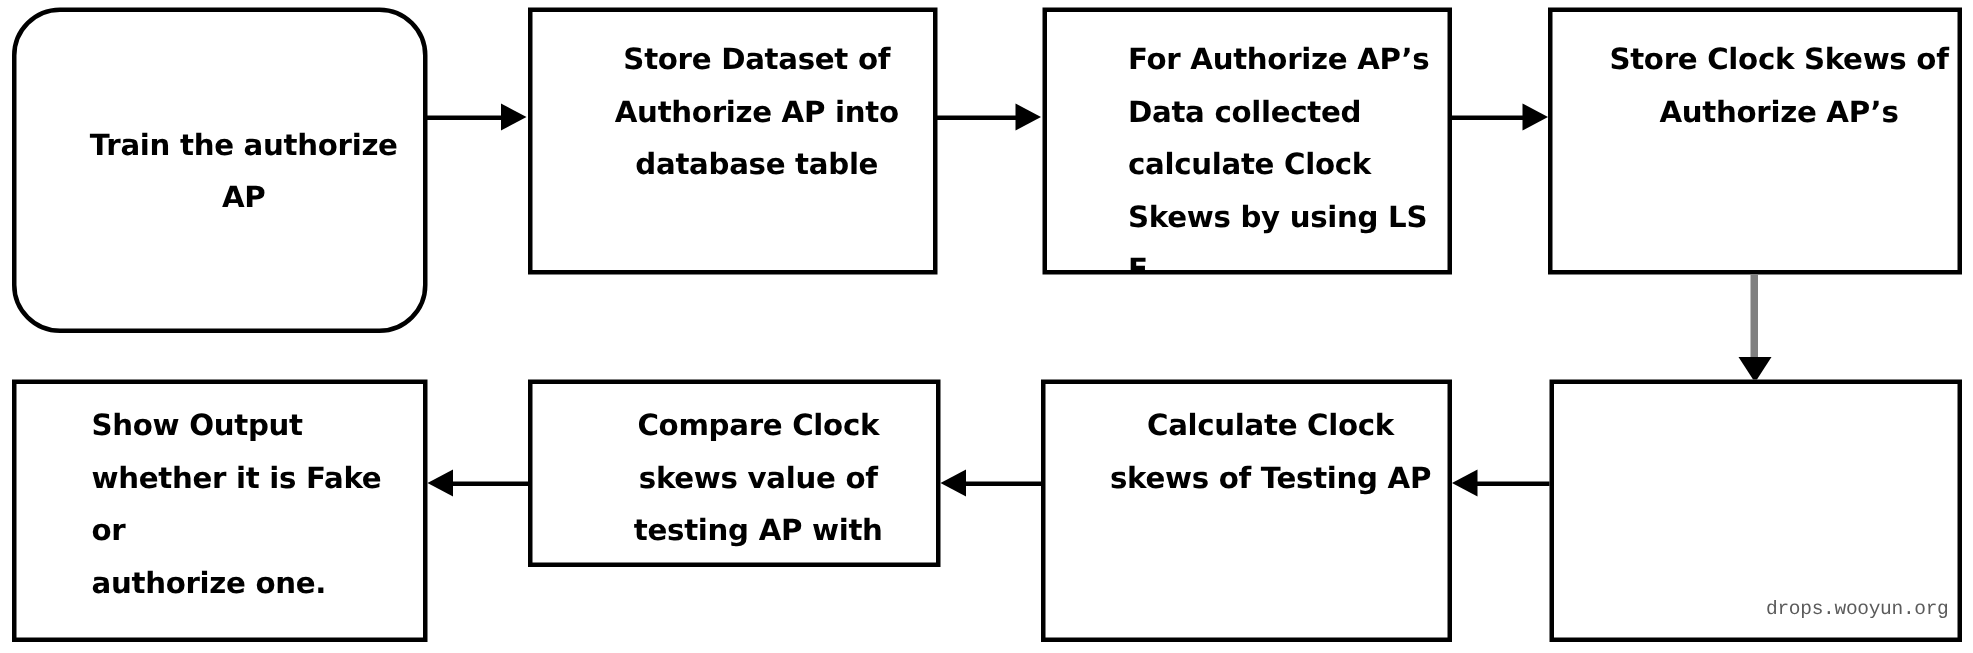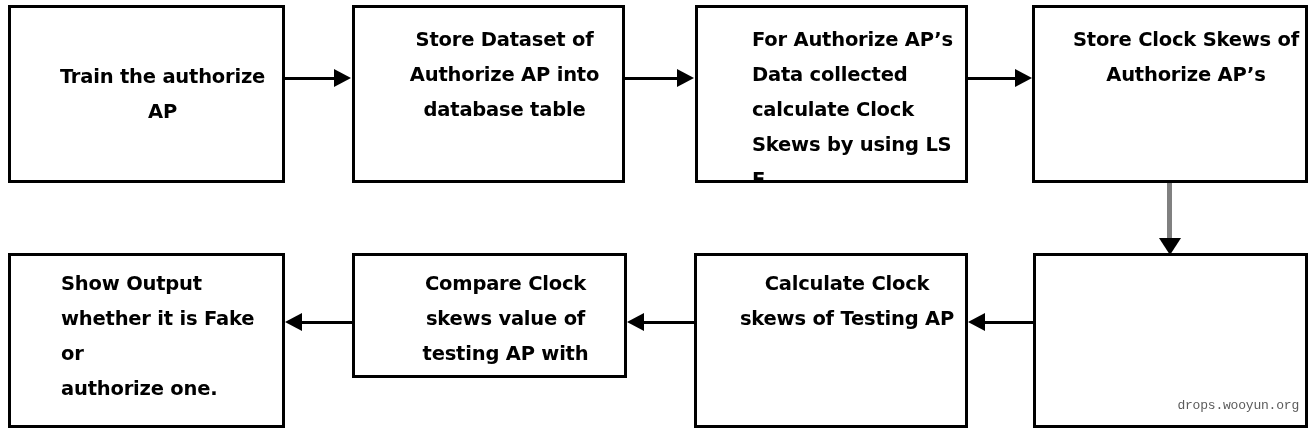--- a/index.html
+++ b/index.html
@@ -81,21 +81,21 @@
     color: #5b5b5b;
     font-weight: normal;
     white-space: nowrap;
   }
 </style>
 </head>
 <body>
 
 <div id="canvas">
 
-  <div class="node align-center" style="left:8px; top:5px; width:277px; height:178px;">
+  <div class="node align-center" style="left:8px; top:5px; width:277px; height:217px;border-radius:32px;">
     <div class="vcenter">
       <span class="txt">Train the authorize
 AP</span>
     </div>
   </div>
 
   <div class="hline" style="left:284px; top:77px; width:52px;"></div>
   <div class="arrow-right" style="left:334px; top:69px;"></div>
 
   <div class="node align-center" style="left:352px; top:5px; width:273px; height:178px;">

